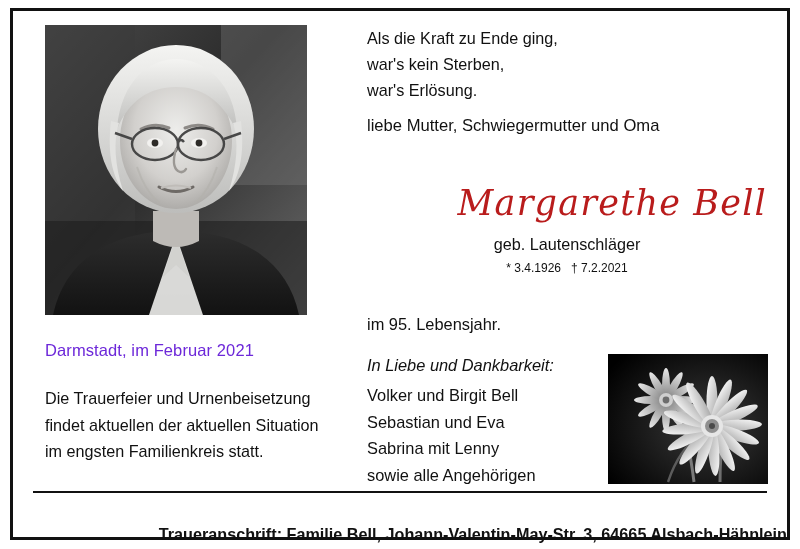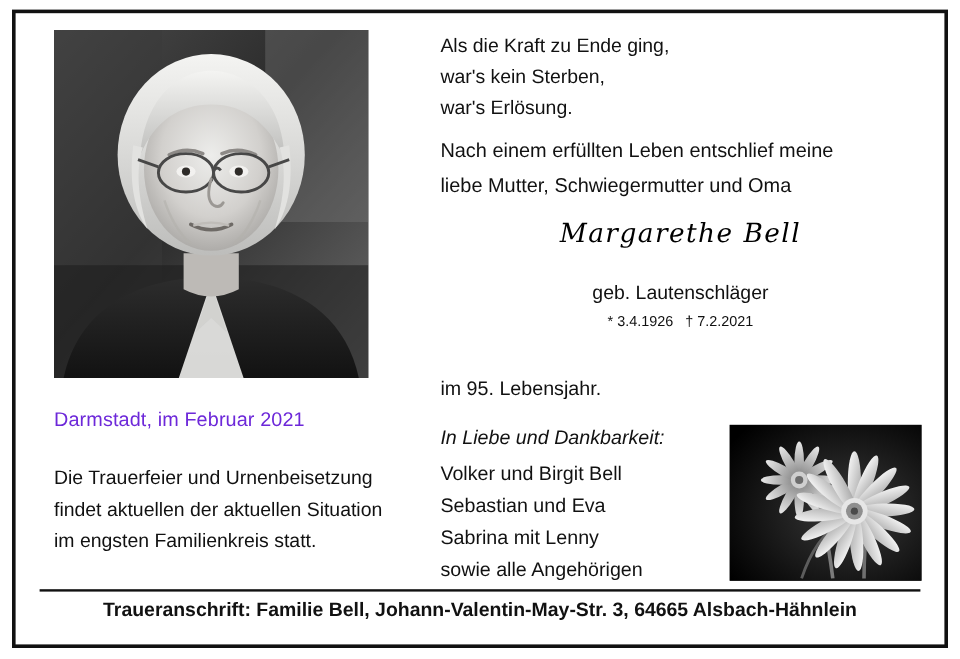--- a/index.html
+++ b/index.html
@@ -85,26 +85,26 @@
     width: 400px;
     font-size: 16.6px;
     line-height: 29px;
     color: #111111;
   }
   .name {
     position: absolute;
     left: 354px;
     top: 172px;
     width: 400px;
-    text-align: center;
+    text-align: right;
     font-family: "DejaVu Serif", serif;
     font-style: italic;
-    font-size: 22px;
+    font-size: 35px;
     letter-spacing: 1.2px;
-    color: #000000;
+    color: #b91c1c;
   }
   .maiden {
     position: absolute;
     left: 354px;
     top: 224px;
     width: 400px;
     text-align: center;
     font-size: 16.2px;
     color: #111111;
   }
@@ -162,23 +162,23 @@
     position: absolute;
     left: 20px;
     top: 480px;
     width: 734px;
     height: 2px;
     background: #111111;
   }
   .footer {
     position: absolute;
     left: 0;
-    top: 488px;
+    top: 514px;
     width: 774px;
-    text-align: center;
+    text-align: right;
     font-size: 16.2px;
     font-weight: bold;
     color: #111111;
   }
 </style>
 </head>
 <body>
 
 <div class="page">
   <div class="border-frame">
@@ -258,21 +258,20 @@
         <div>im engsten Familienkreis statt.</div>
       </div>
 
       <div class="verse">
         <div>Als die Kraft zu Ende ging,</div>
         <div>war's kein Sterben,</div>
         <div>war's Erlösung.</div>
       </div>
 
       <div class="intro">
-        <div>Nach einem erfüllten Leben entschlief meine</div>
         <div>liebe Mutter, Schwiegermutter und Oma</div>
       </div>
 
       <div class="name">Margarethe Bell</div>
       <div class="maiden">geb. Lautenschläger</div>
       <div class="dates">* 3.4.1926   † 7.2.2021</div>
       <div class="age">im 95. Lebensjahr.</div>
 
       <div class="gratitude">In Liebe und Dankbarkeit:</div>
       <div class="family">

